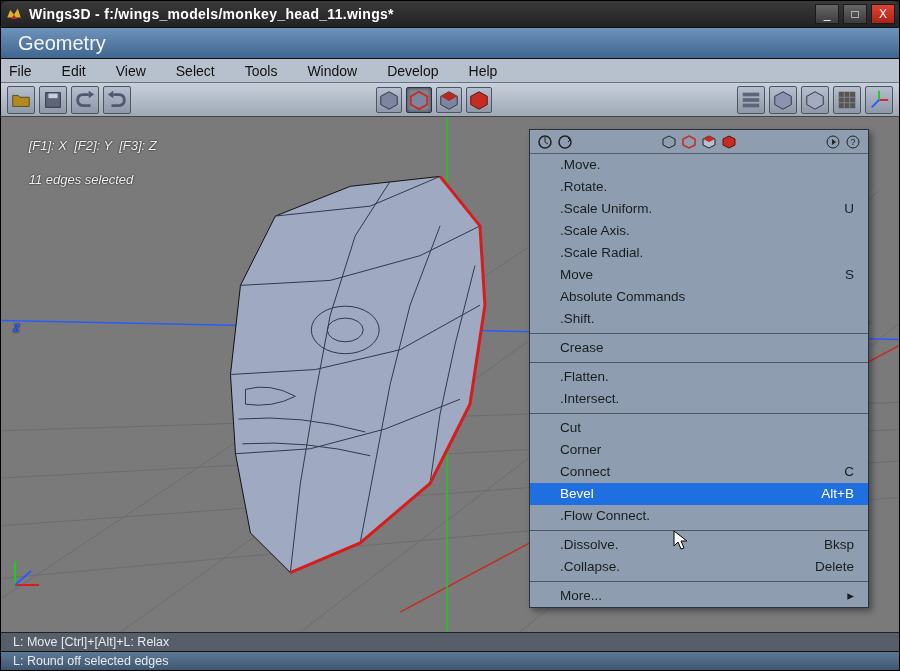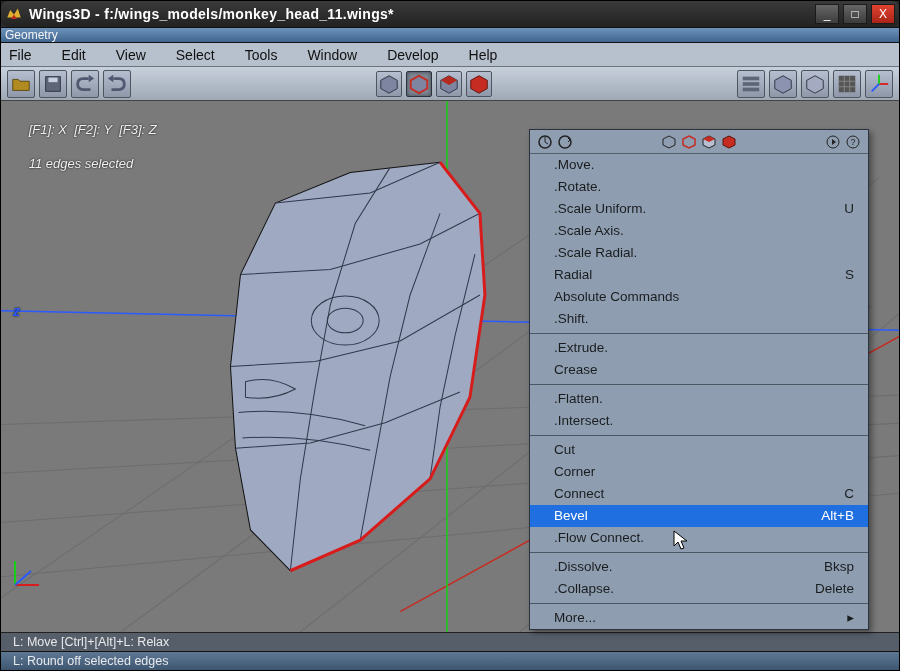--- a/index.html
+++ b/index.html
@@ -50,22 +50,22 @@
   .win-btns{display:flex;gap:4px}
   .win-btn{
     width:24px;height:20px;border:1px solid #1b1b1b;
     background:linear-gradient(to bottom,#666,#3c3c3c);
     color:#fff;font-size:12px;line-height:18px;text-align:center;
   }
   .win-btn.close{background:linear-gradient(to bottom,#e04230,#aa2418)}
 
   
   .geometry-strip{
-    height:16px;background:linear-gradient(to bottom,#6e93bb,#3f6690);
-    color:#f5f5f5;font-size:12px;padding-left:4px;
+    height:32px;background:linear-gradient(to bottom,#6e93bb,#3f6690);
+    color:#f5f5f5;font-size:20px;padding-left:17px;
     display:flex;align-items:center;flex-shrink:0;
     border-top:1px solid #111;border-bottom:1px solid #111;
   }
 
   
   .menubar{
     height:24px;background:var(--panel-back);display:flex;
     align-items:center;padding:8px 8px;gap:30px;
     border-bottom:1px solid #6a7480;flex-shrink:0;
     font-size:14px;color:#111;
@@ -118,21 +118,21 @@
   .ctx-iconbar{
     height:24px;border-bottom:1px solid #56606d;
     display:flex;align-items:center;padding:0 6px;gap:2px;
     justify-content:space-between;
   }
   .ctx-iconbar .cluster{display:flex;gap:2px}
   .ctx-iconbtn{width:18px;height:18px;display:flex;align-items:center;justify-content:center}
   .ctx-iconbtn svg{width:16px;height:16px}
   .ctx-item{
     display:flex;align-items:flex-start;
-    padding:1px 14px 1px 24px;line-height:20px;
+    padding:1px 14px 1px 30px;line-height:20px;
   }
   .ctx-item .lbl{flex:1}
   .ctx-item .sc{color:var(--shortcut-text)}
   .ctx-item.highlight{background:var(--context-hl);color:#fff}
   .ctx-item.highlight .sc{color:#fff}
   .ctx-sep{height:1px;background:#4e5864;margin:3px 0}
   .ctx-item.more .arrow{margin-left:auto}
 
   .cursor{
     position:absolute;left:672px;top:529px;z-index:60;
@@ -402,33 +402,30 @@
         <span class="lbl">.Scale Uniform.</span>
         <span class="sc">U</span>
       </div>
       <div class="ctx-item">
         <span class="lbl">.Scale Axis.</span>
       </div>
       <div class="ctx-item">
         <span class="lbl">.Scale Radial.</span>
       </div>
       <div class="ctx-item">
-        <span class="lbl">Radial</span>
+        <span class="lbl">Move</span>
         <span class="sc">S</span>
       </div>
       <div class="ctx-item">
         <span class="lbl">Absolute Commands</span>
       </div>
       <div class="ctx-item">
         <span class="lbl">.Shift.</span>
       </div>
       <div class="ctx-sep"></div>
-      <div class="ctx-item">
-        <span class="lbl">.Extrude.</span>
-      </div>
       <div class="ctx-item">
         <span class="lbl">Crease</span>
       </div>
       <div class="ctx-sep"></div>
       <div class="ctx-item">
         <span class="lbl">.Flatten.</span>
       </div>
       <div class="ctx-item">
         <span class="lbl">.Intersect.</span>
       </div>

